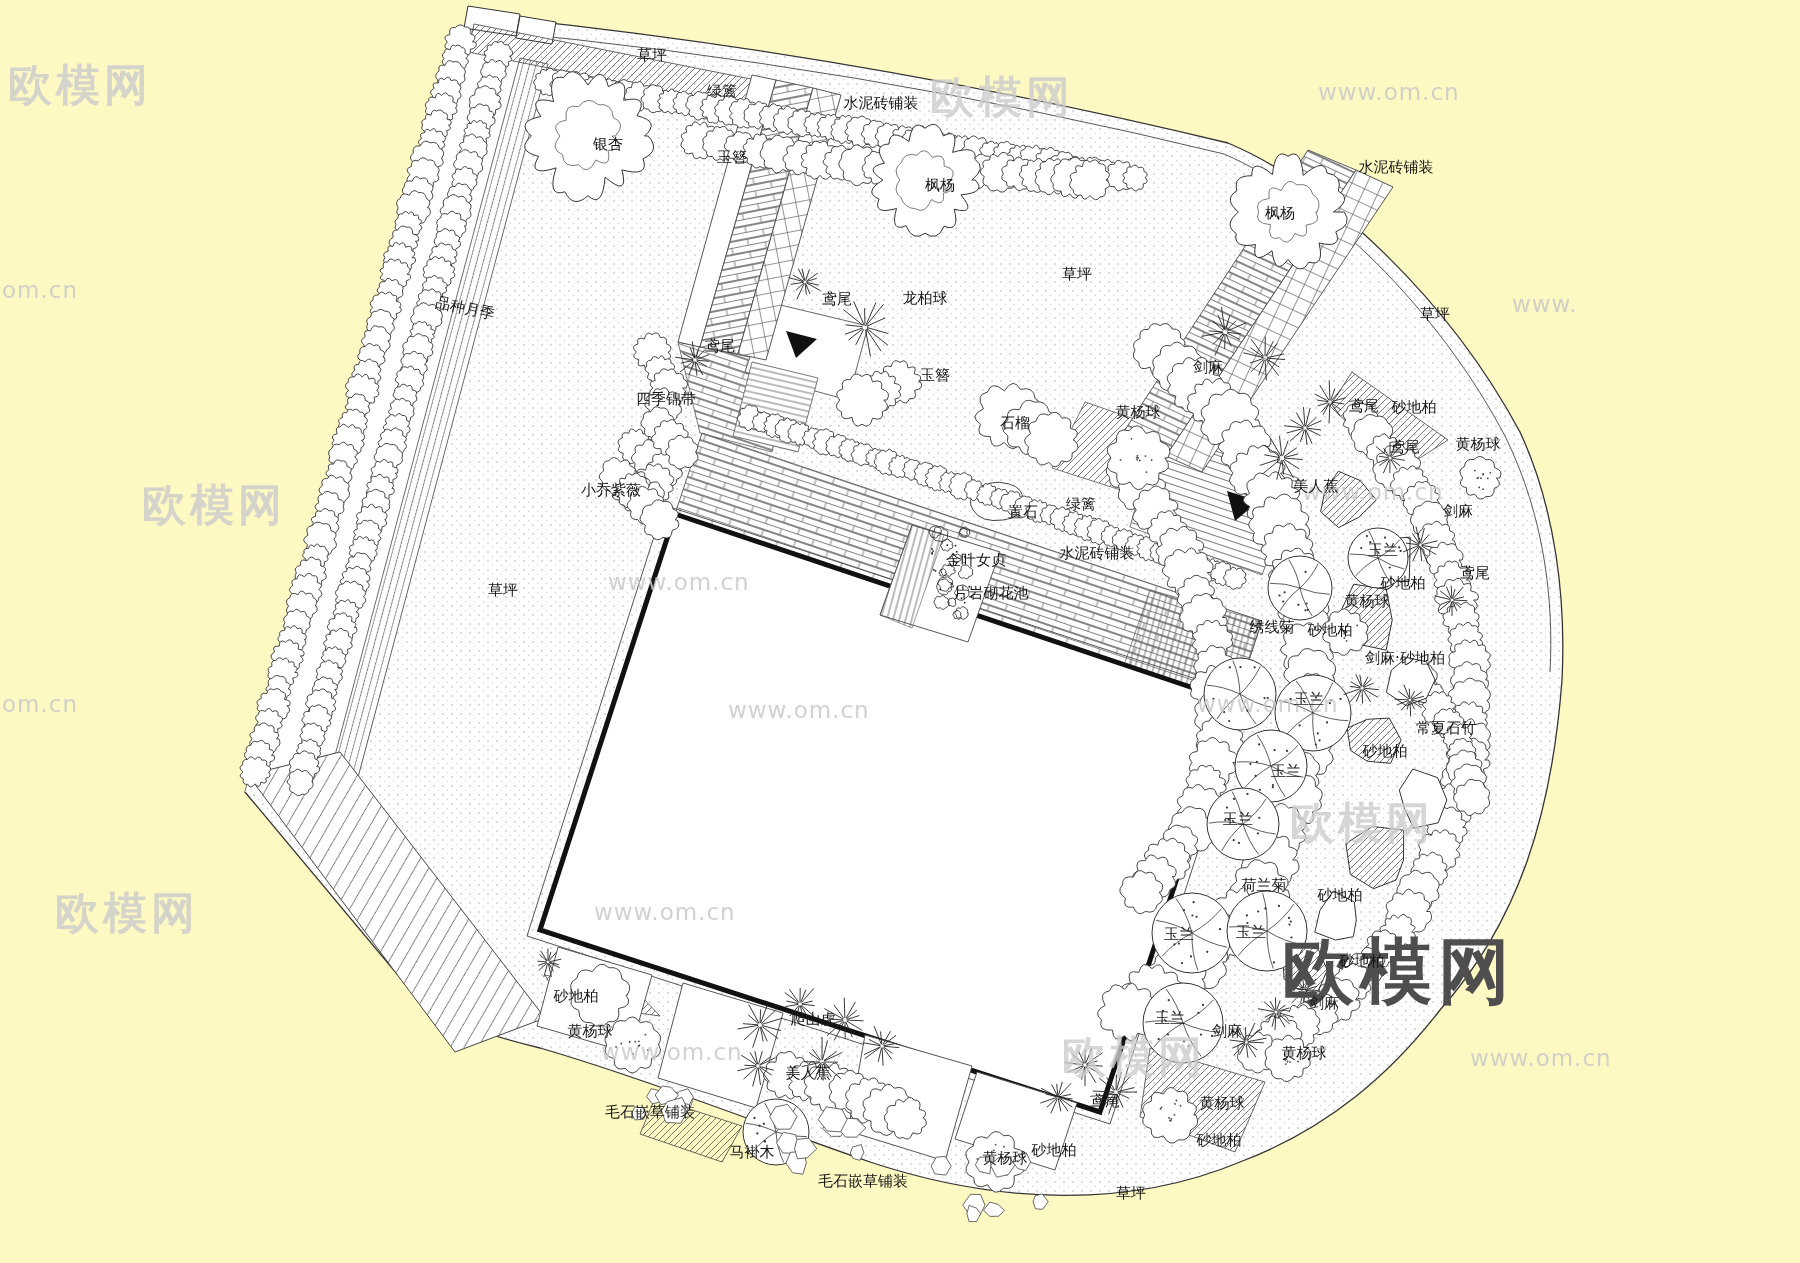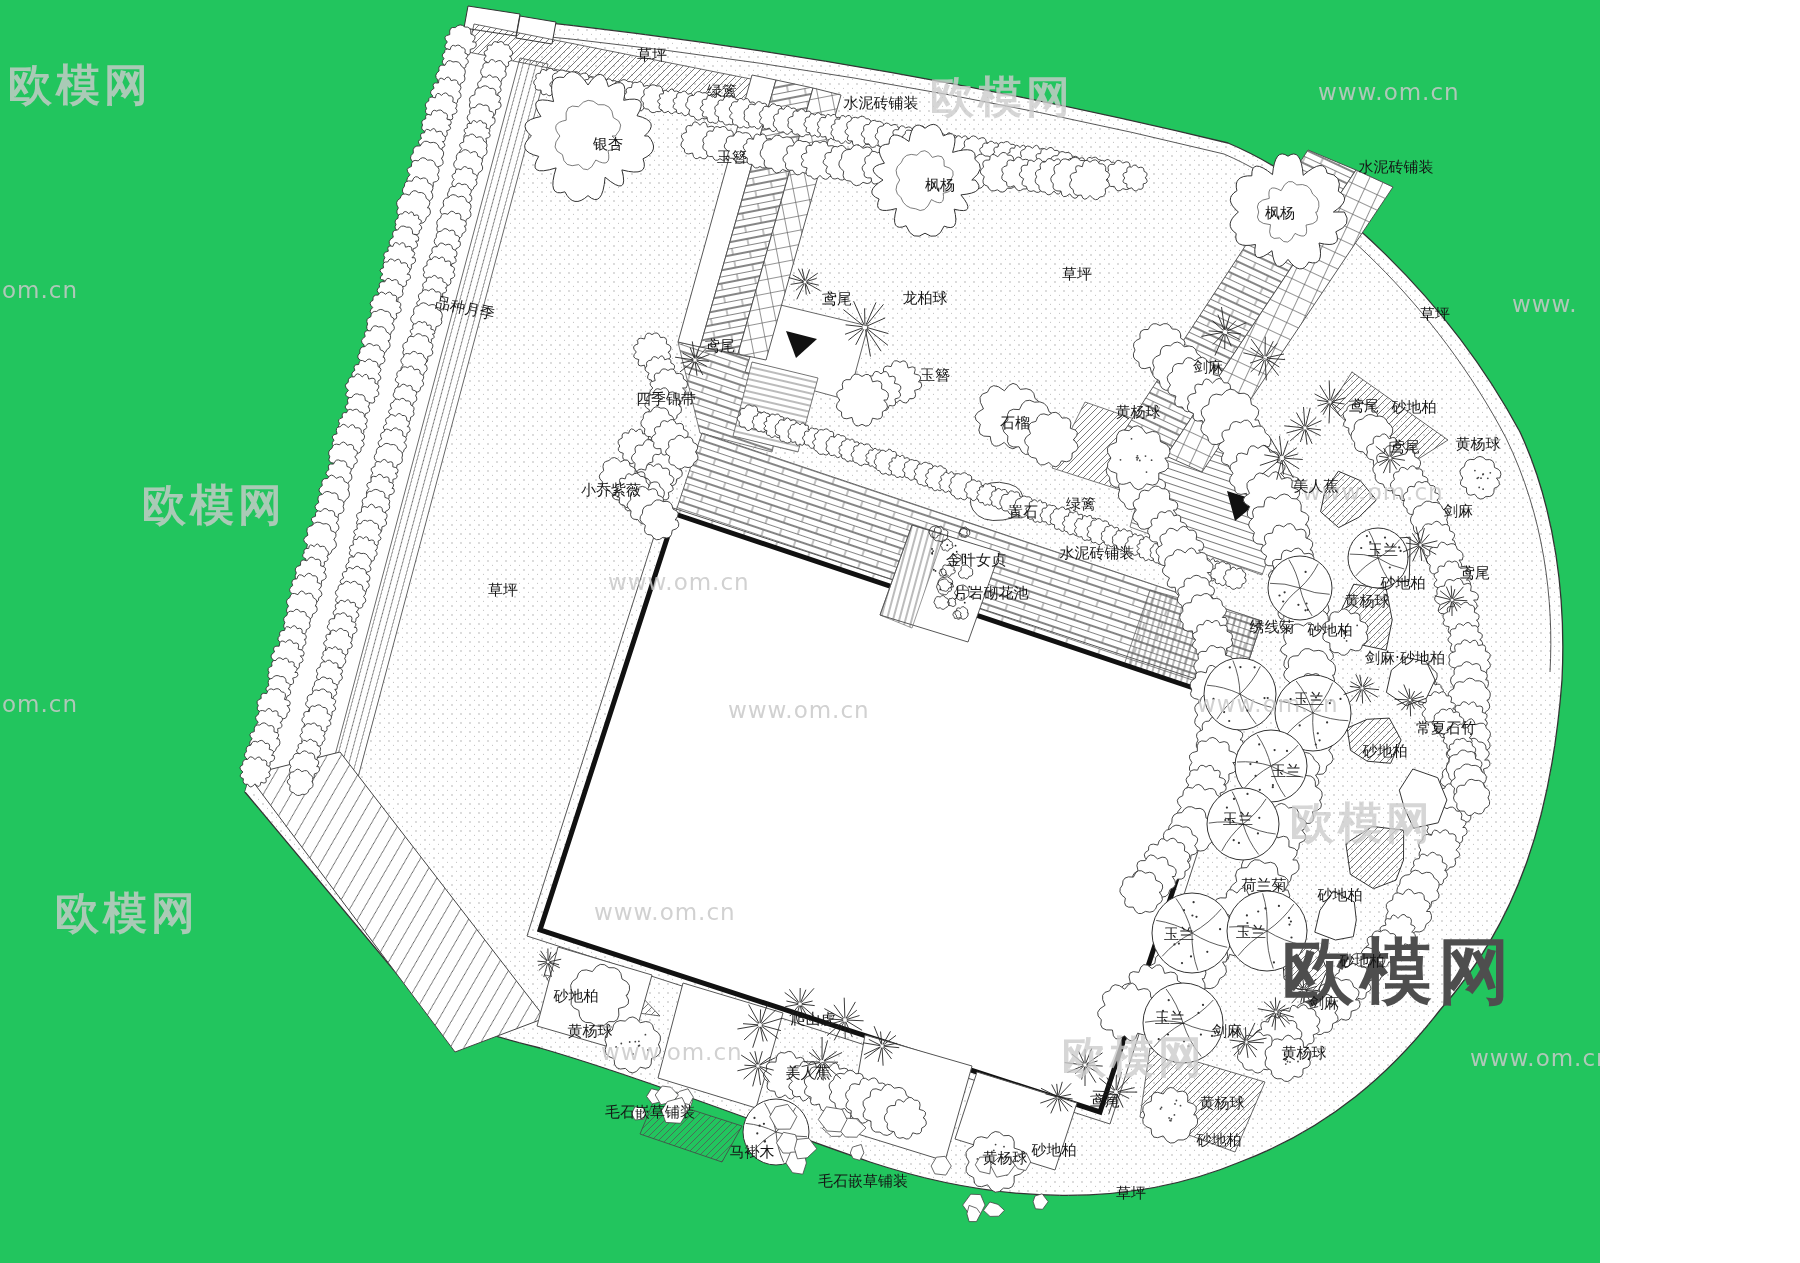--- a/index.html
+++ b/index.html
@@ -1,16 +1,16 @@
 <!DOCTYPE html>
 <html><head>
 <meta charset="utf-8">
 <style>
   html,body{margin:0;padding:0;background:#fff;}
-  .stage{position:relative;width:1600px;height:1263px;background:#22c55e;overflow:hidden;}
+  .stage{position:relative;width:1800px;height:1263px;background:#fef9c3;overflow:hidden;}
   svg{position:absolute;left:0;top:0;}
   text{font-family:"DejaVu Sans","Liberation Sans",sans-serif;}
   .lbl{font-size:15px;fill:#141414;}
   .wm-lg{font-size:44px;fill:#cccccc;opacity:.8;font-weight:bold;letter-spacing:4px;}
   .wm-sm{font-size:23px;fill:#c9c9c9;opacity:.85;letter-spacing:1px;}
   .wm-xl{font-size:72px;fill:#4e4e4e;font-weight:bold;letter-spacing:6px;}
 </style>
 </head>
 <body>
 

